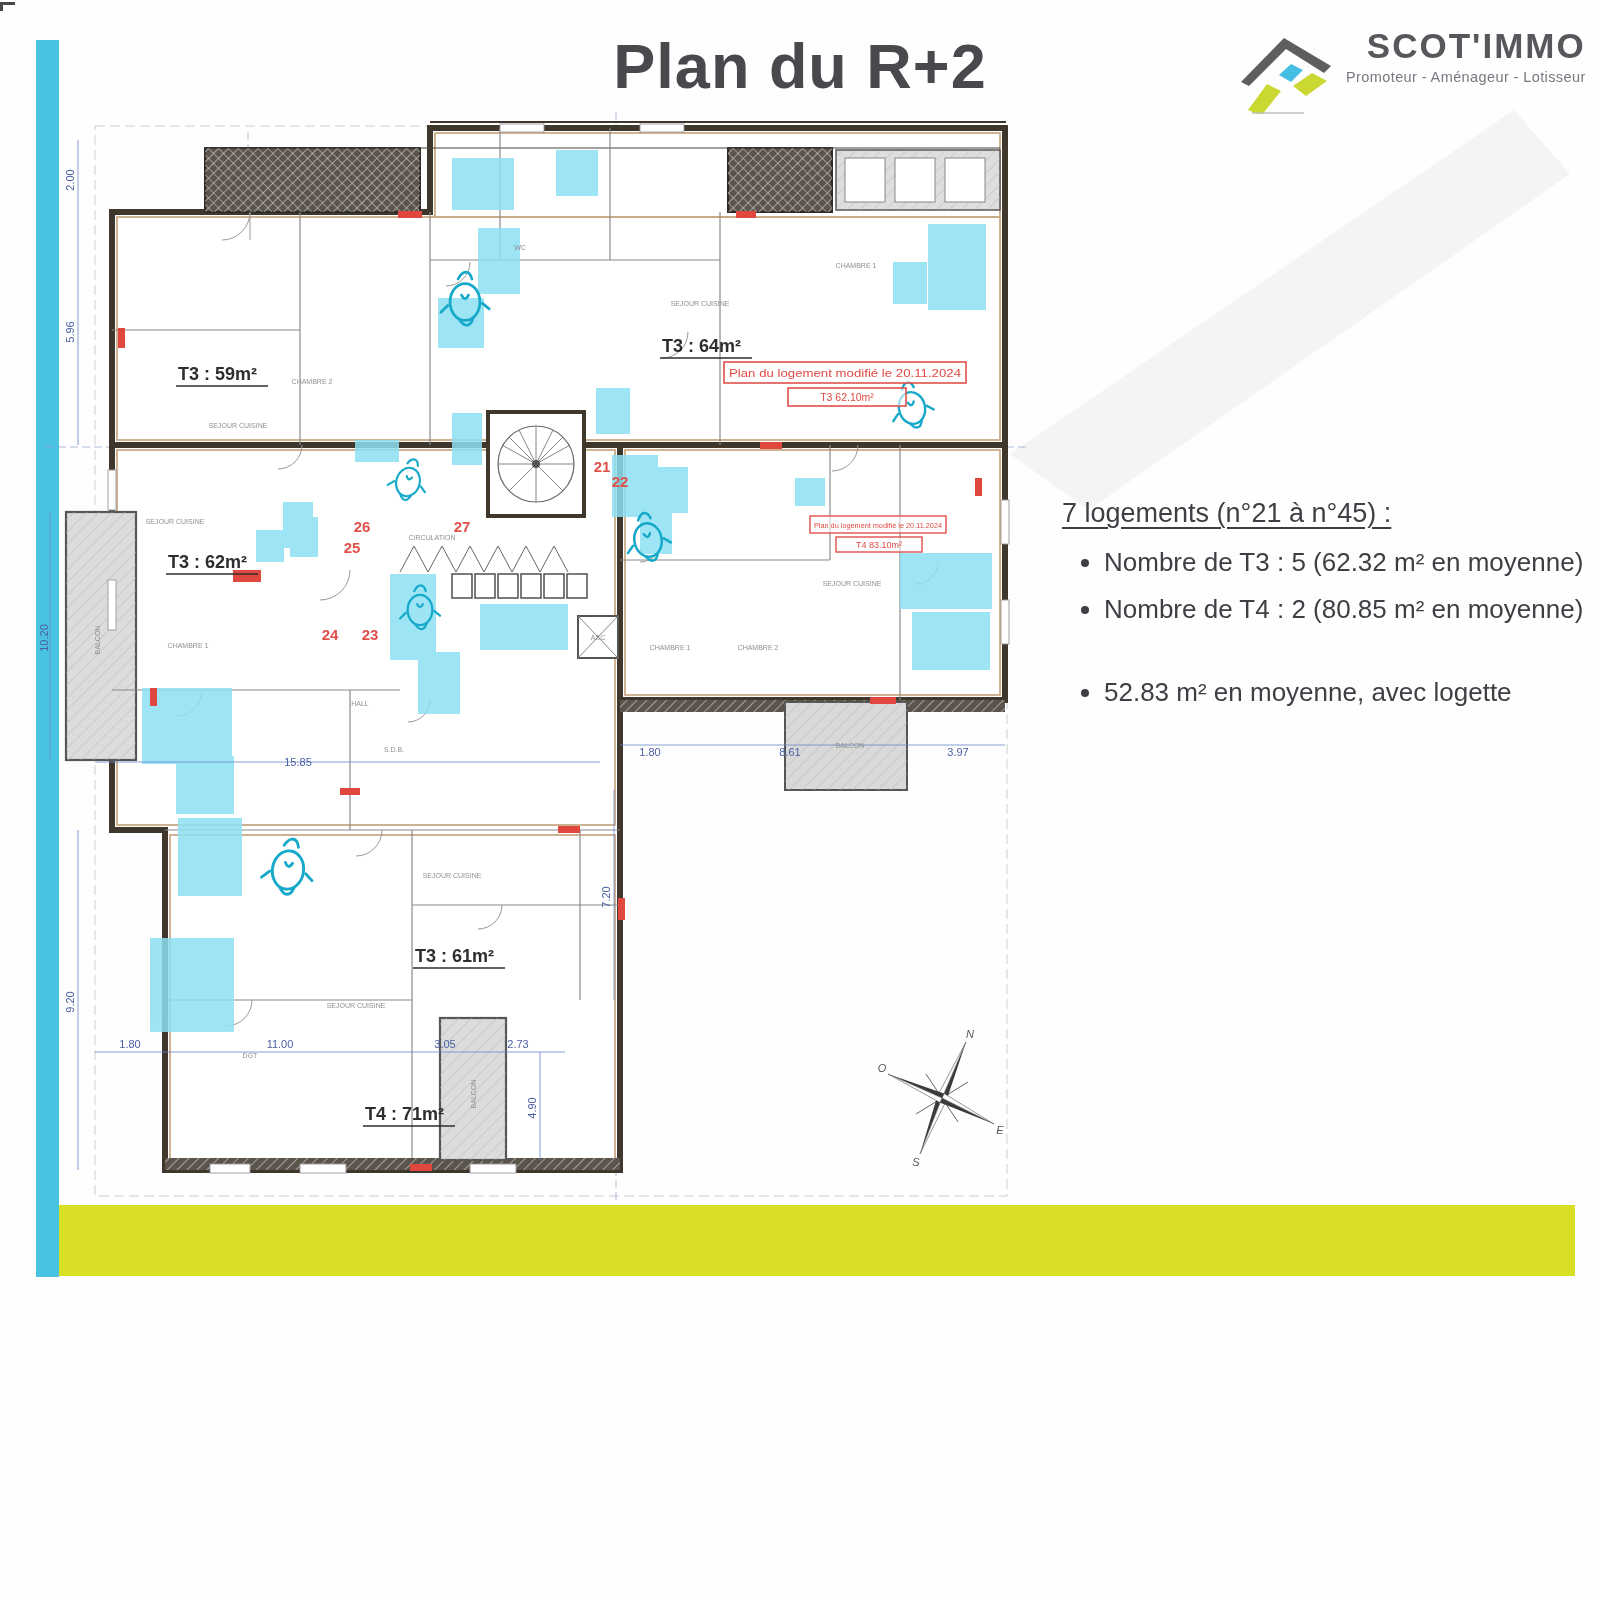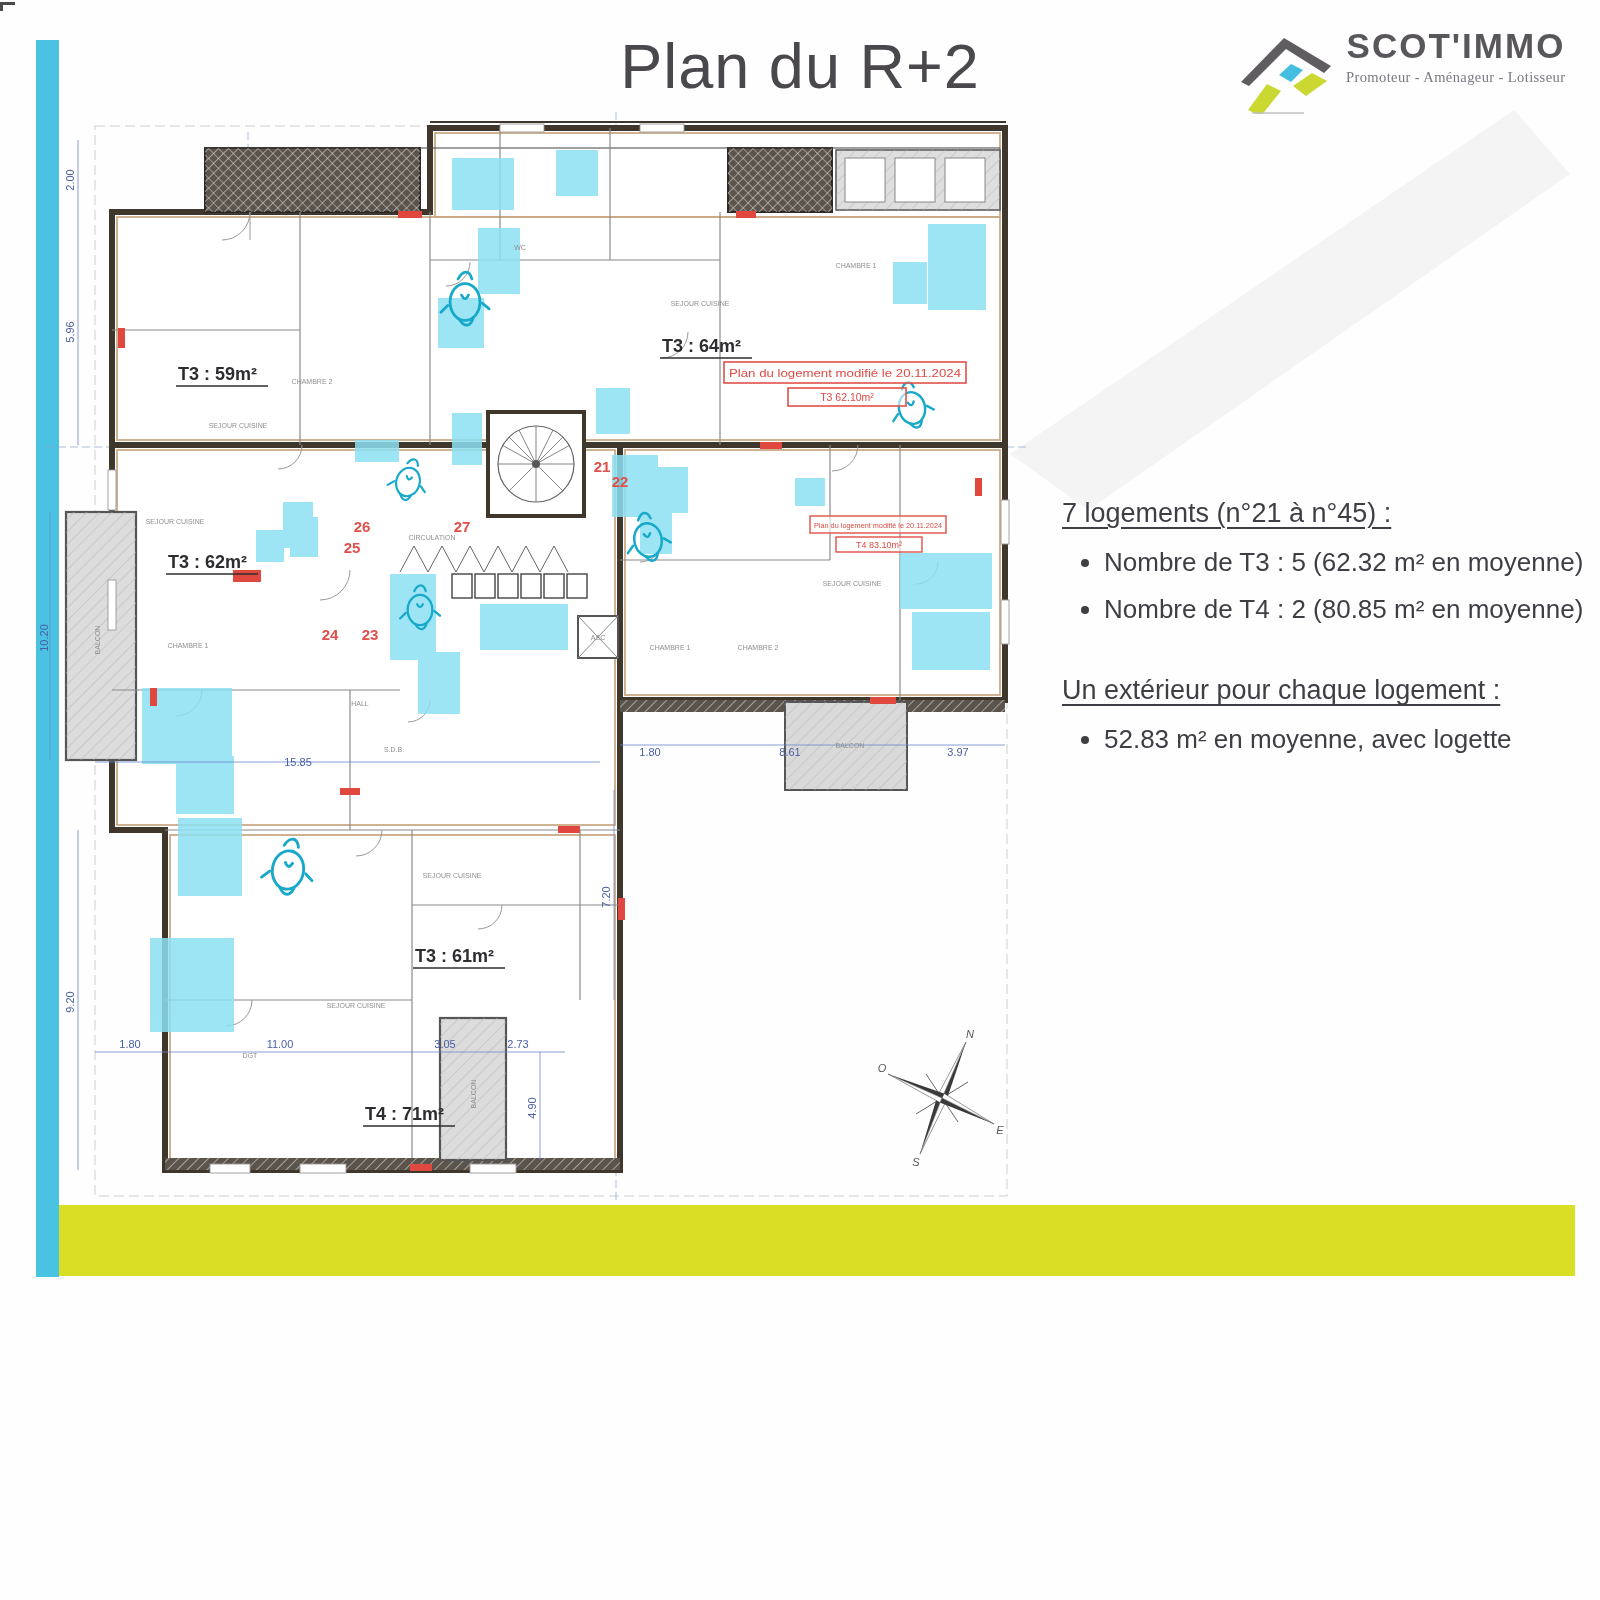--- a/index.html
+++ b/index.html
@@ -11,26 +11,26 @@
   .corner-artifact2{position:absolute;left:0;top:2px;width:3px;height:9px;background:#4a4a4a;}
   .bar-blue{position:absolute;left:36px;top:40px;width:23px;height:1237px;background:#4ac3e3;}
   .bar-yellow{position:absolute;left:59px;top:1205px;width:1516px;height:71px;background:#d8df25;}
   .shadow-band{
     position:absolute;left:1010px;top:110px;width:560px;height:400px;
     background:#ededef;opacity:.6;z-index:1;
     clip-path:polygon(0 86%,14% 100%,100% 16%,90% 0);
   }
   .page-title{
     position:absolute;top:30px;left:0;right:0;text-align:center;
-    font-size:63px;font-weight:400;color:#4a484d;letter-spacing:1px;z-index:3;
+    font-size:63px;font-weight:700;color:#4a484d;letter-spacing:1px;z-index:3;
   }
   .logo{position:absolute;left:1236px;top:28px;display:flex;align-items:flex-start;z-index:3;}
   .logo-text{margin-left:10px;text-align:right;}
   .logo-name{font-size:35px;font-weight:bold;color:#59565c;letter-spacing:2px;line-height:1.0;}
-  .logo-tagline{font-size:14.5px;color:#7b7780;letter-spacing:.4px;margin-top:6px;font-family:Liberation Serif, serif;}
+  .logo-tagline{font-size:14.5px;color:#7b7780;letter-spacing:.4px;margin-top:6px;}
   .info{position:absolute;left:1062px;top:498px;width:540px;color:#403e44;z-index:3;}
   .info-heading{
     font-size:27px;font-weight:500;
     text-decoration:underline;text-underline-offset:5px;text-decoration-thickness:1.5px;
   }
   .info ul{margin:16px 0 0 0;padding-left:42px;}
   .info li{font-size:26px;margin-bottom:12px;line-height:1.35;}
   .info-block2{margin-top:48px;}
   .plan-wrap{position:absolute;left:40px;top:108px;width:1000px;height:1120px;z-index:2;}
   svg text{font-family:"Liberation Sans",sans-serif;}
@@ -62,21 +62,20 @@
 
 <div class="info">
   <div class="info-block1">
     <span class="info-heading">7 logements (n°21 à n°45) :</span>
     <ul>
       <li>Nombre de T3 : 5 (62.32 m² en moyenne)</li>
       <li>Nombre de T4 : 2 (80.85 m² en moyenne)</li>
     </ul>
   </div>
   <div class="info-block2">
-    <span class="info-heading">Un extérieur pour chaque logement :</span>
     <ul>
       <li>52.83 m² en moyenne, avec logette</li>
     </ul>
   </div>
 </div>
 
 <div class="plan-wrap">
 <svg width="1000" height="1120" viewBox="40 108 1000 1120">
   <defs>
     <pattern id="xhA" width="7" height="7" patternUnits="userSpaceOnUse" patternTransform="rotate(45)">

